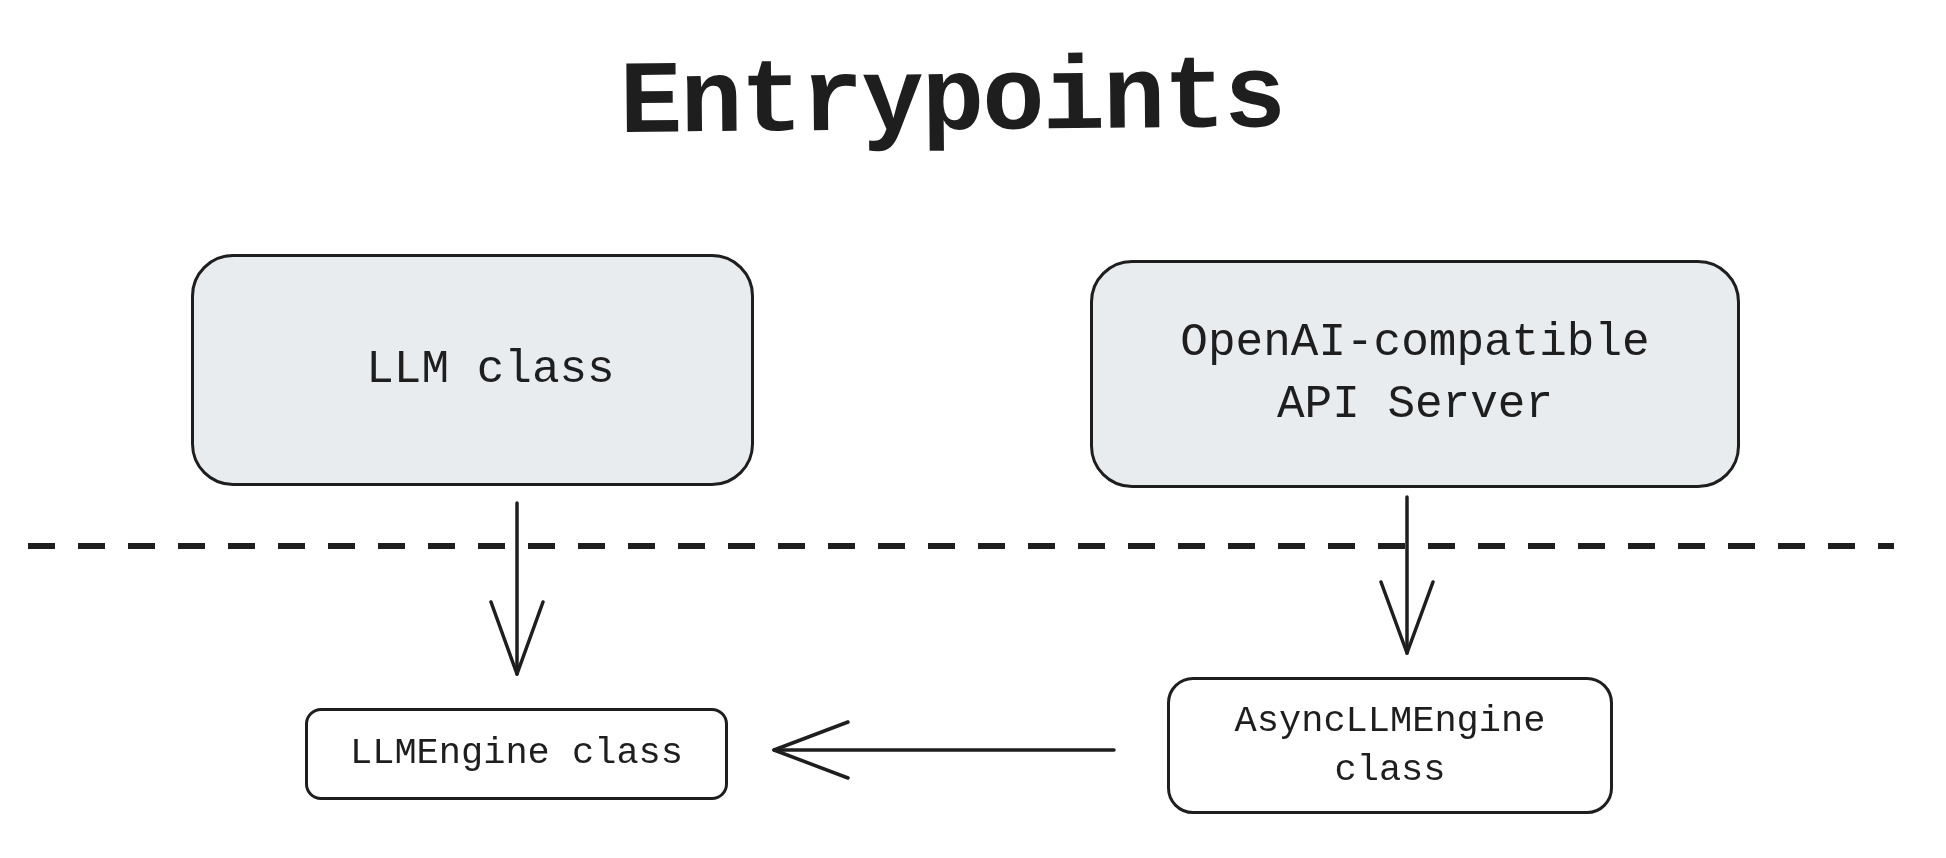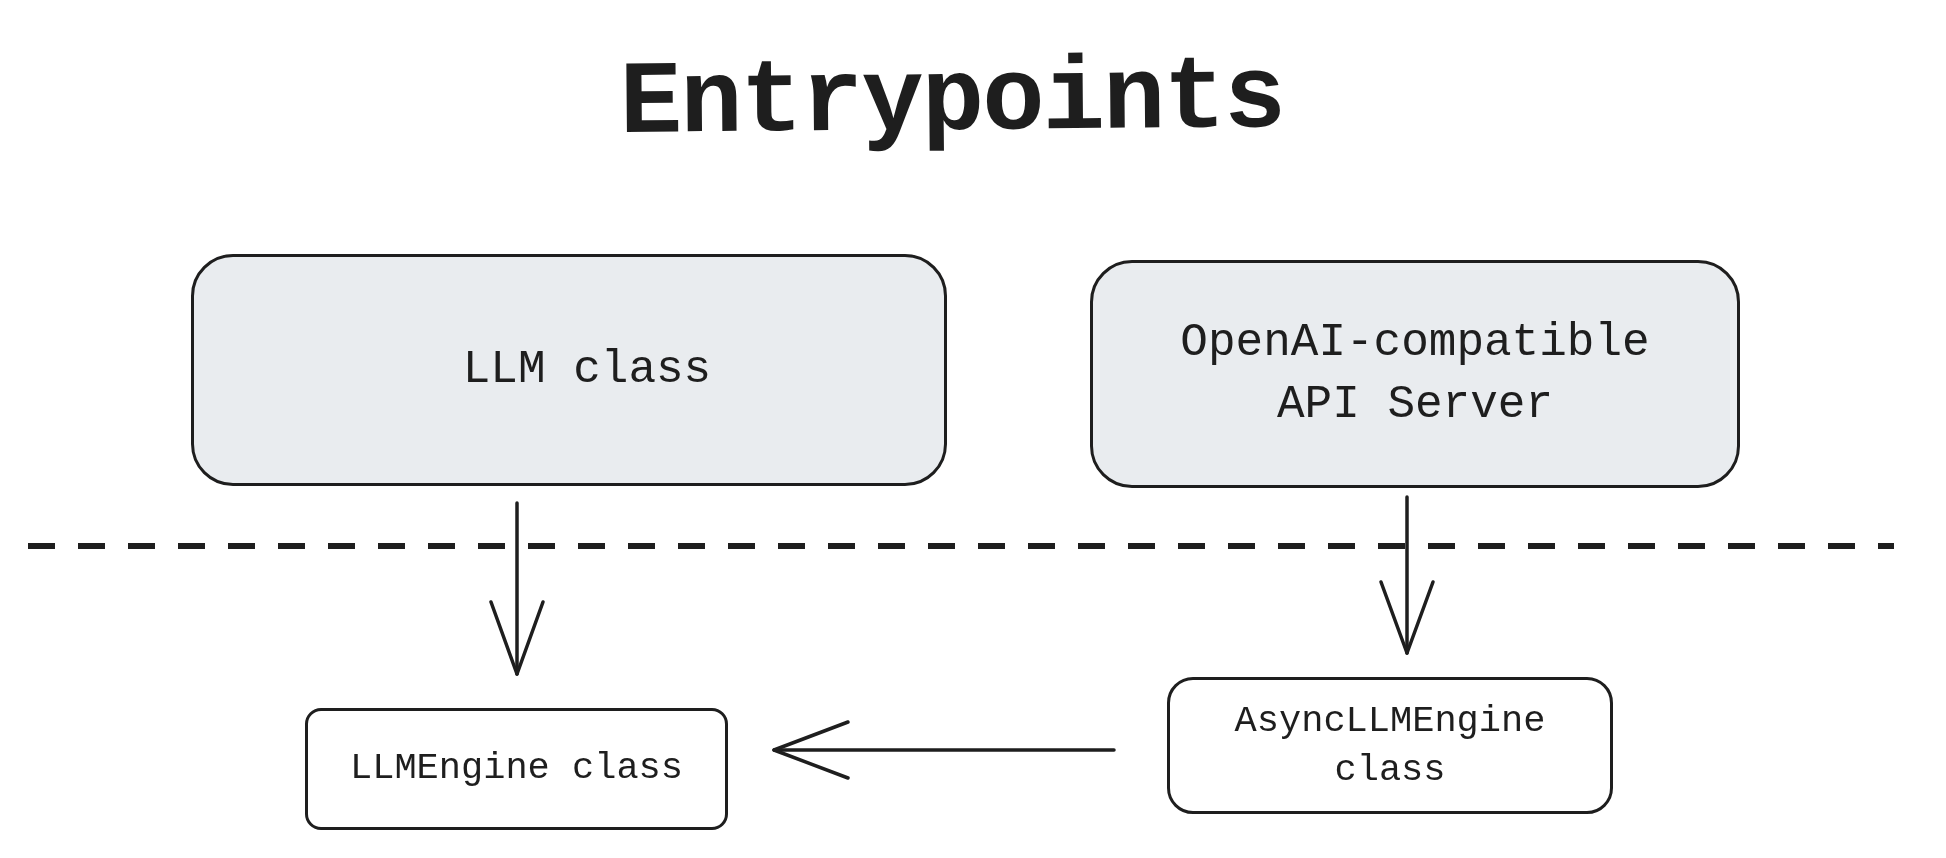--- a/index.html
+++ b/index.html
@@ -36,23 +36,23 @@
     flex-direction: column;
     align-items: center;
     justify-content: center;
     border: 3px solid var(--stroke);
     text-align: center;
     color: var(--stroke);
     line-height: 1.35;
   }
   .node-gray { background: var(--node-fill-gray); border-radius: 42px; font-size: 46px; }
   .node-white { background: var(--node-fill-white); font-size: 37px; }
-  #node-llm-class   { left: 191px;  top: 254px; width: 756px; height: 232px; padding-left: 36px; }
+  #node-llm-class   { left: 191px;  top: 254px; width: 563px; height: 232px; padding-left: 36px; }
   #node-api-server  { left: 1090px; top: 260px; width: 650px; height: 228px; }
-  #node-llm-engine  { left: 305px;  top: 708px; width: 423px; height: 122px; border-radius: 16px; }
+  #node-llm-engine  { left: 305px;  top: 708px; width: 423px; height: 92px; border-radius: 16px; }
   #node-async-llm-engine { left: 1167px; top: 677px; width: 446px; height: 137px; border-radius: 26px; line-height: 1.3; }
   .divider {
     position: absolute;
     left: 28px;
     top: 543px;
     width: 1866px;
     height: 6px;
     background: repeating-linear-gradient(to right,
       var(--stroke) 0px, var(--stroke) 27px,
       transparent 27px, transparent 50px);

